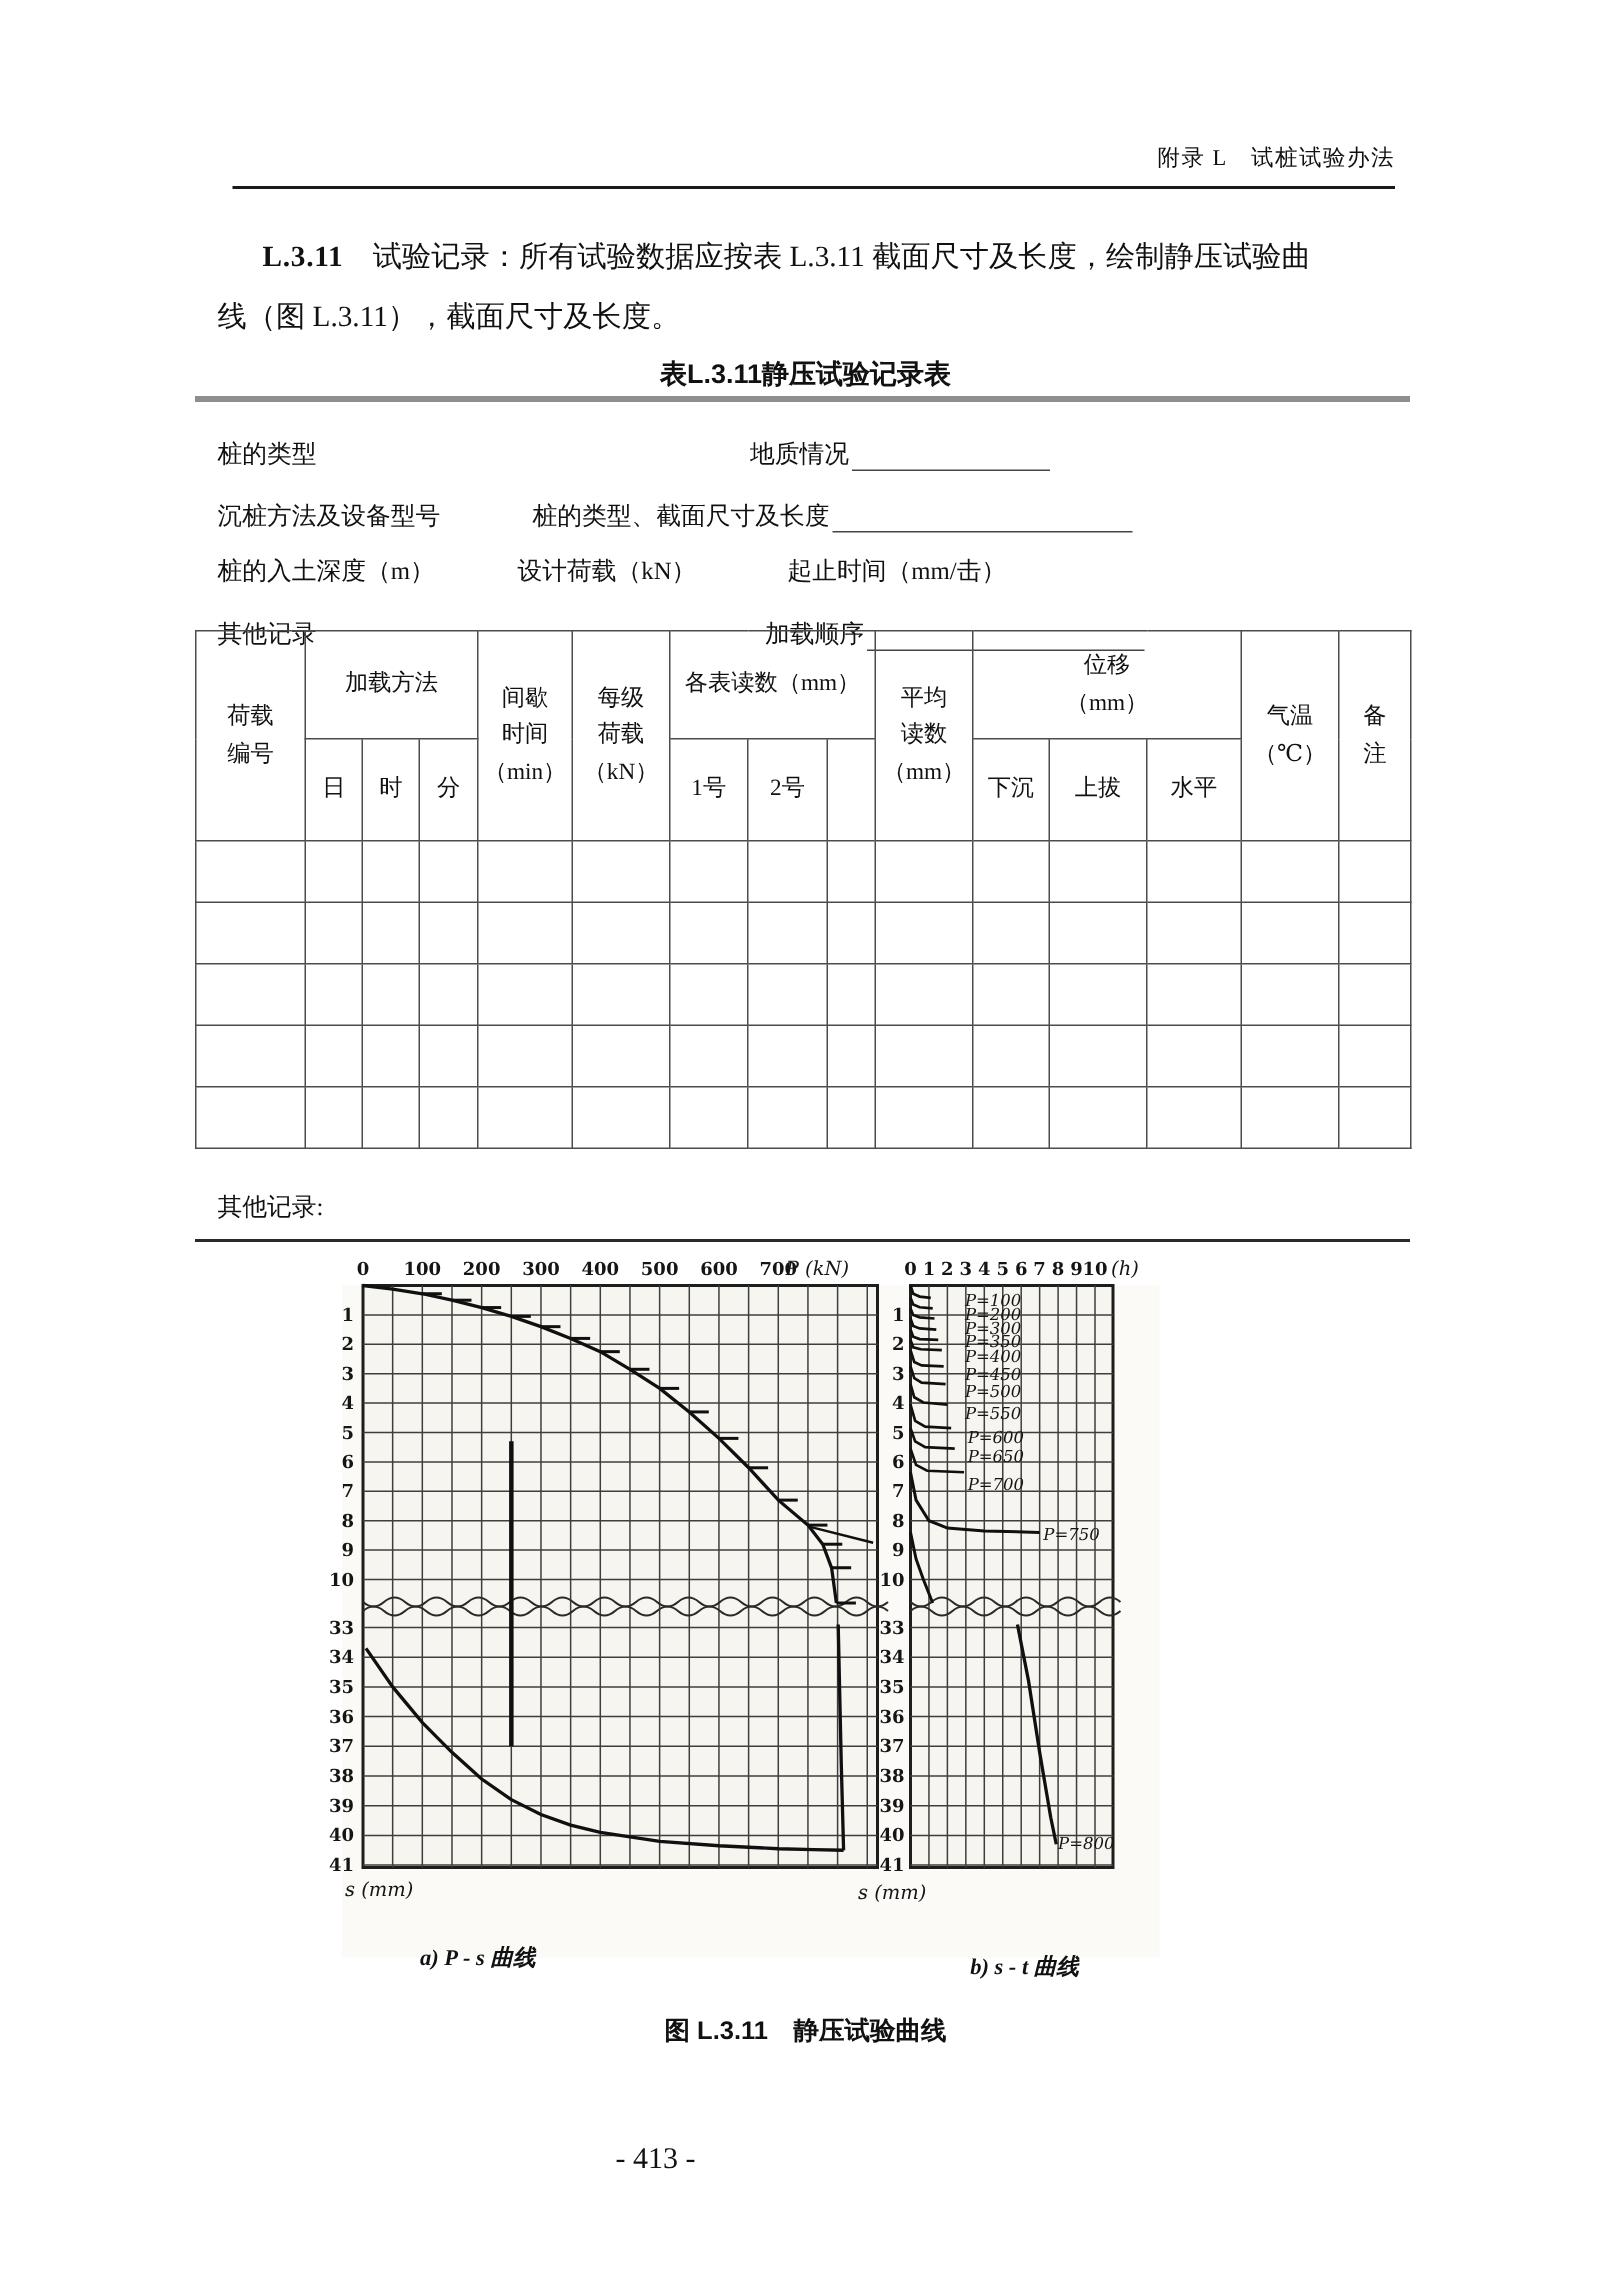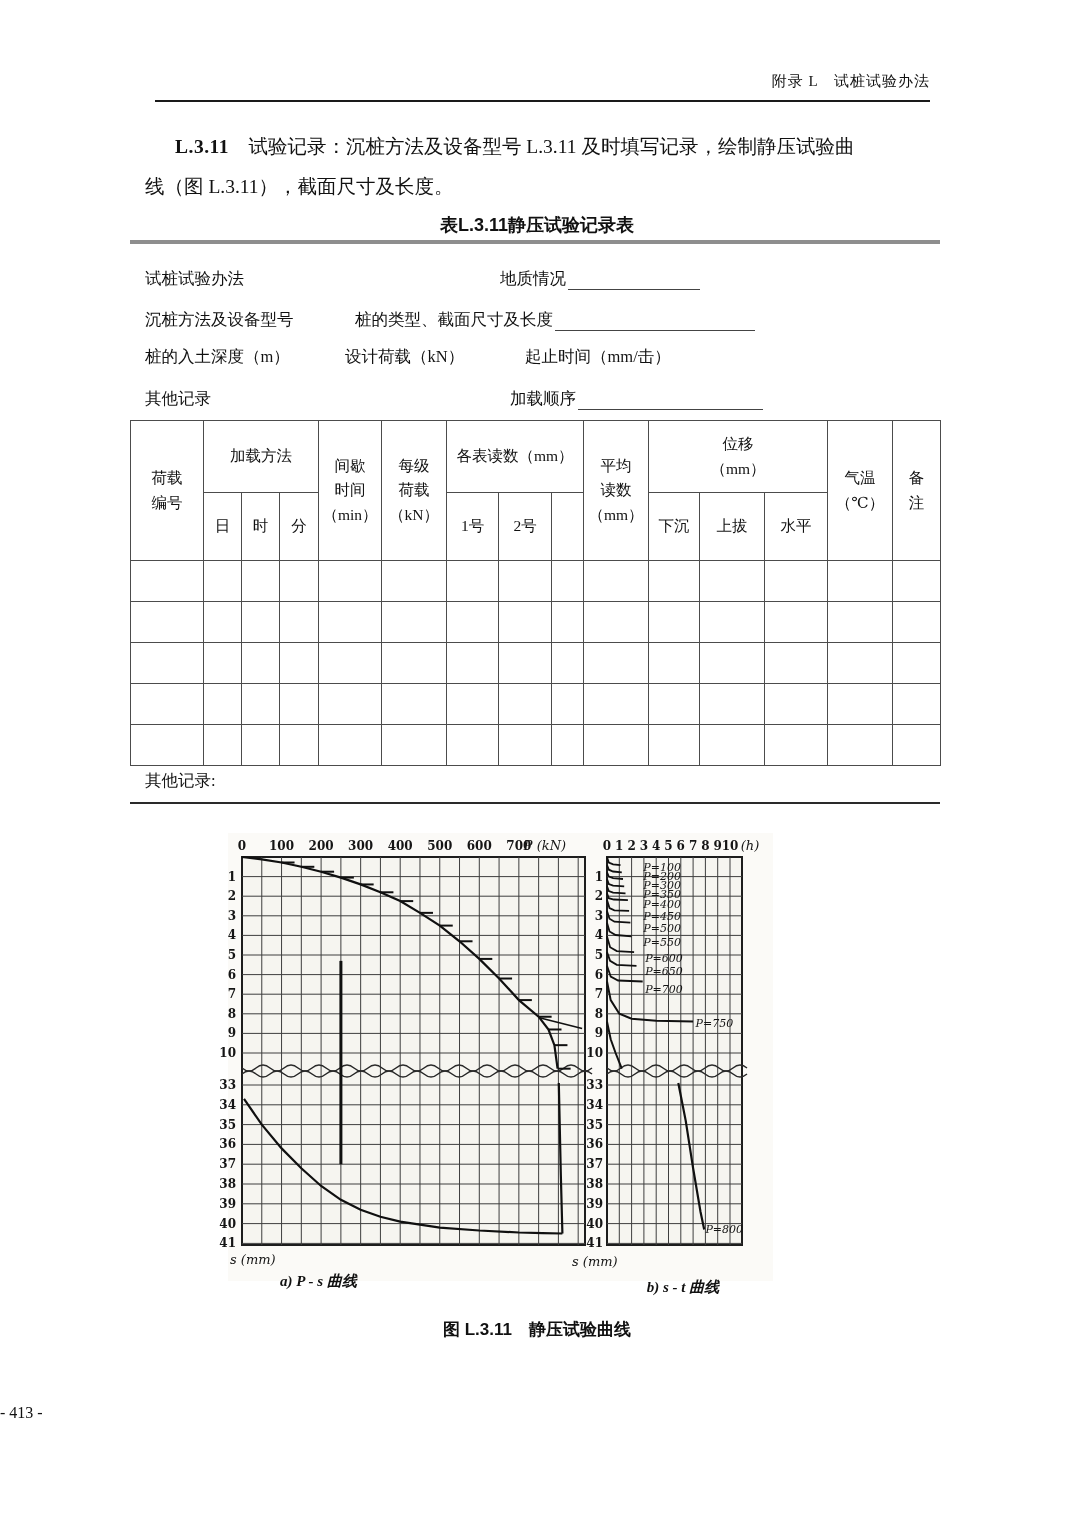--- a/index.html
+++ b/index.html
@@ -1,18 +1,18 @@
 <!DOCTYPE html>
 <html><head>
 <meta charset="utf-8">
 <style>
   html,body{margin:0;padding:0;}
   body{width:1074px;height:1520px;position:relative;background:#fff;
        font-family:"Liberation Serif","DejaVu Serif",serif;color:#111;overflow:hidden;}
-  .abs{position:absolute;}
+  .abs{position:absolute;margin-top:24px;}
   .running-header{top:72px;right:144px;font-size:15px;letter-spacing:1px;}
   .header-rule{top:100px;left:155px;width:775px;height:2px;background:#1a1a1a;}
   .para-line1{top:133px;left:175px;font-size:19.5px;white-space:nowrap;}
   .para-line1 b{font-family:"Liberation Serif","DejaVu Serif",serif;letter-spacing:.5px;}
   .para-line2{top:173px;left:145px;font-size:19.5px;white-space:nowrap;}
   .table-title{top:213px;left:0;width:1074px;text-align:center;font-size:18px;font-weight:bold;
                font-family:"Liberation Sans","DejaVu Sans",sans-serif;}
   .thick-rule{top:240px;left:130px;width:810px;height:4px;background:#8e8e8e;}
   .form-row span.lbl{font-size:16.5px;}
   .uline{display:inline-block;border-bottom:1.3px solid #444;height:16px;vertical-align:bottom;margin-left:2px;}
@@ -30,39 +30,39 @@
   .fig-bg{top:833px;left:228px;width:545px;height:448px;background:#fbfaf7;}
   svg.fig{position:absolute;top:0;left:0;}
   .tick{font:bold 12px "DejaVu Serif",serif;fill:#151515;}
   .axlab{font:italic 13px "DejaVu Serif",serif;fill:#151515;}
   .clabel{font:italic 11px "DejaVu Serif",serif;fill:#151515;}
   .sub-cap{font-size:15px;font-weight:bold;font-style:italic;}
   .cap-a{top:1272px;left:280px;width:160px;}
   .cap-b{top:1278px;left:608px;width:150px;text-align:center;}
   .fig-caption{top:1318px;left:0;width:1074px;text-align:center;font-size:17px;font-weight:bold;
                font-family:"Liberation Sans","DejaVu Sans",sans-serif;}
-  .page-number{top:1404px;left:0;width:874px;text-align:left;font-size:16px;}
+  .page-number{top:1404px;left:0;width:874px;text-align:center;font-size:20px;}
 </style>
 </head>
 <body>
 
 <div>
 
   <div class="abs running-header">附录 L　试桩试验办法</div>
   <div class="abs header-rule"></div>
 
   <div class="abs para-line1">
-    <b>L.3.11</b><span>　试验记录：沉桩方法及设备型号 L.3.11 及时填写记录，绘制静压试验曲</span>
+    <b>L.3.11</b><span>　试验记录：所有试验数据应按表 L.3.11 截面尺寸及长度，绘制静压试验曲</span>
   </div>
   <div class="abs para-line2">线（图 L.3.11），截面尺寸及长度。</div>
 
   <div class="abs table-title">表L.3.11静压试验记录表</div>
   <div class="abs thick-rule"></div>
 
-  <div class="abs form-row f-r1 fx1"><span class="lbl">试桩试验办法</span></div>
+  <div class="abs form-row f-r1 fx1"><span class="lbl">桩的类型</span></div>
   <div class="abs form-row f-r1 fx2"><span class="lbl">地质情况</span><span class="uline u1"></span></div>
 
   <div class="abs form-row f-r2 fx1"><span class="lbl">沉桩方法及设备型号</span></div>
   <div class="abs form-row f-r2 fx3"><span class="lbl">桩的类型、截面尺寸及长度</span><span class="uline u2"></span></div>
 
   <div class="abs form-row f-r3 fx1"><span class="lbl">桩的入土深度（m）</span></div>
   <div class="abs form-row f-r3 fx4"><span class="lbl">设计荷载（kN）</span></div>
   <div class="abs form-row f-r3 fx5"><span class="lbl">起止时间（mm/击）</span></div>
 
   <div class="abs form-row f-r4 fx1"><span class="lbl">其他记录</span></div>

